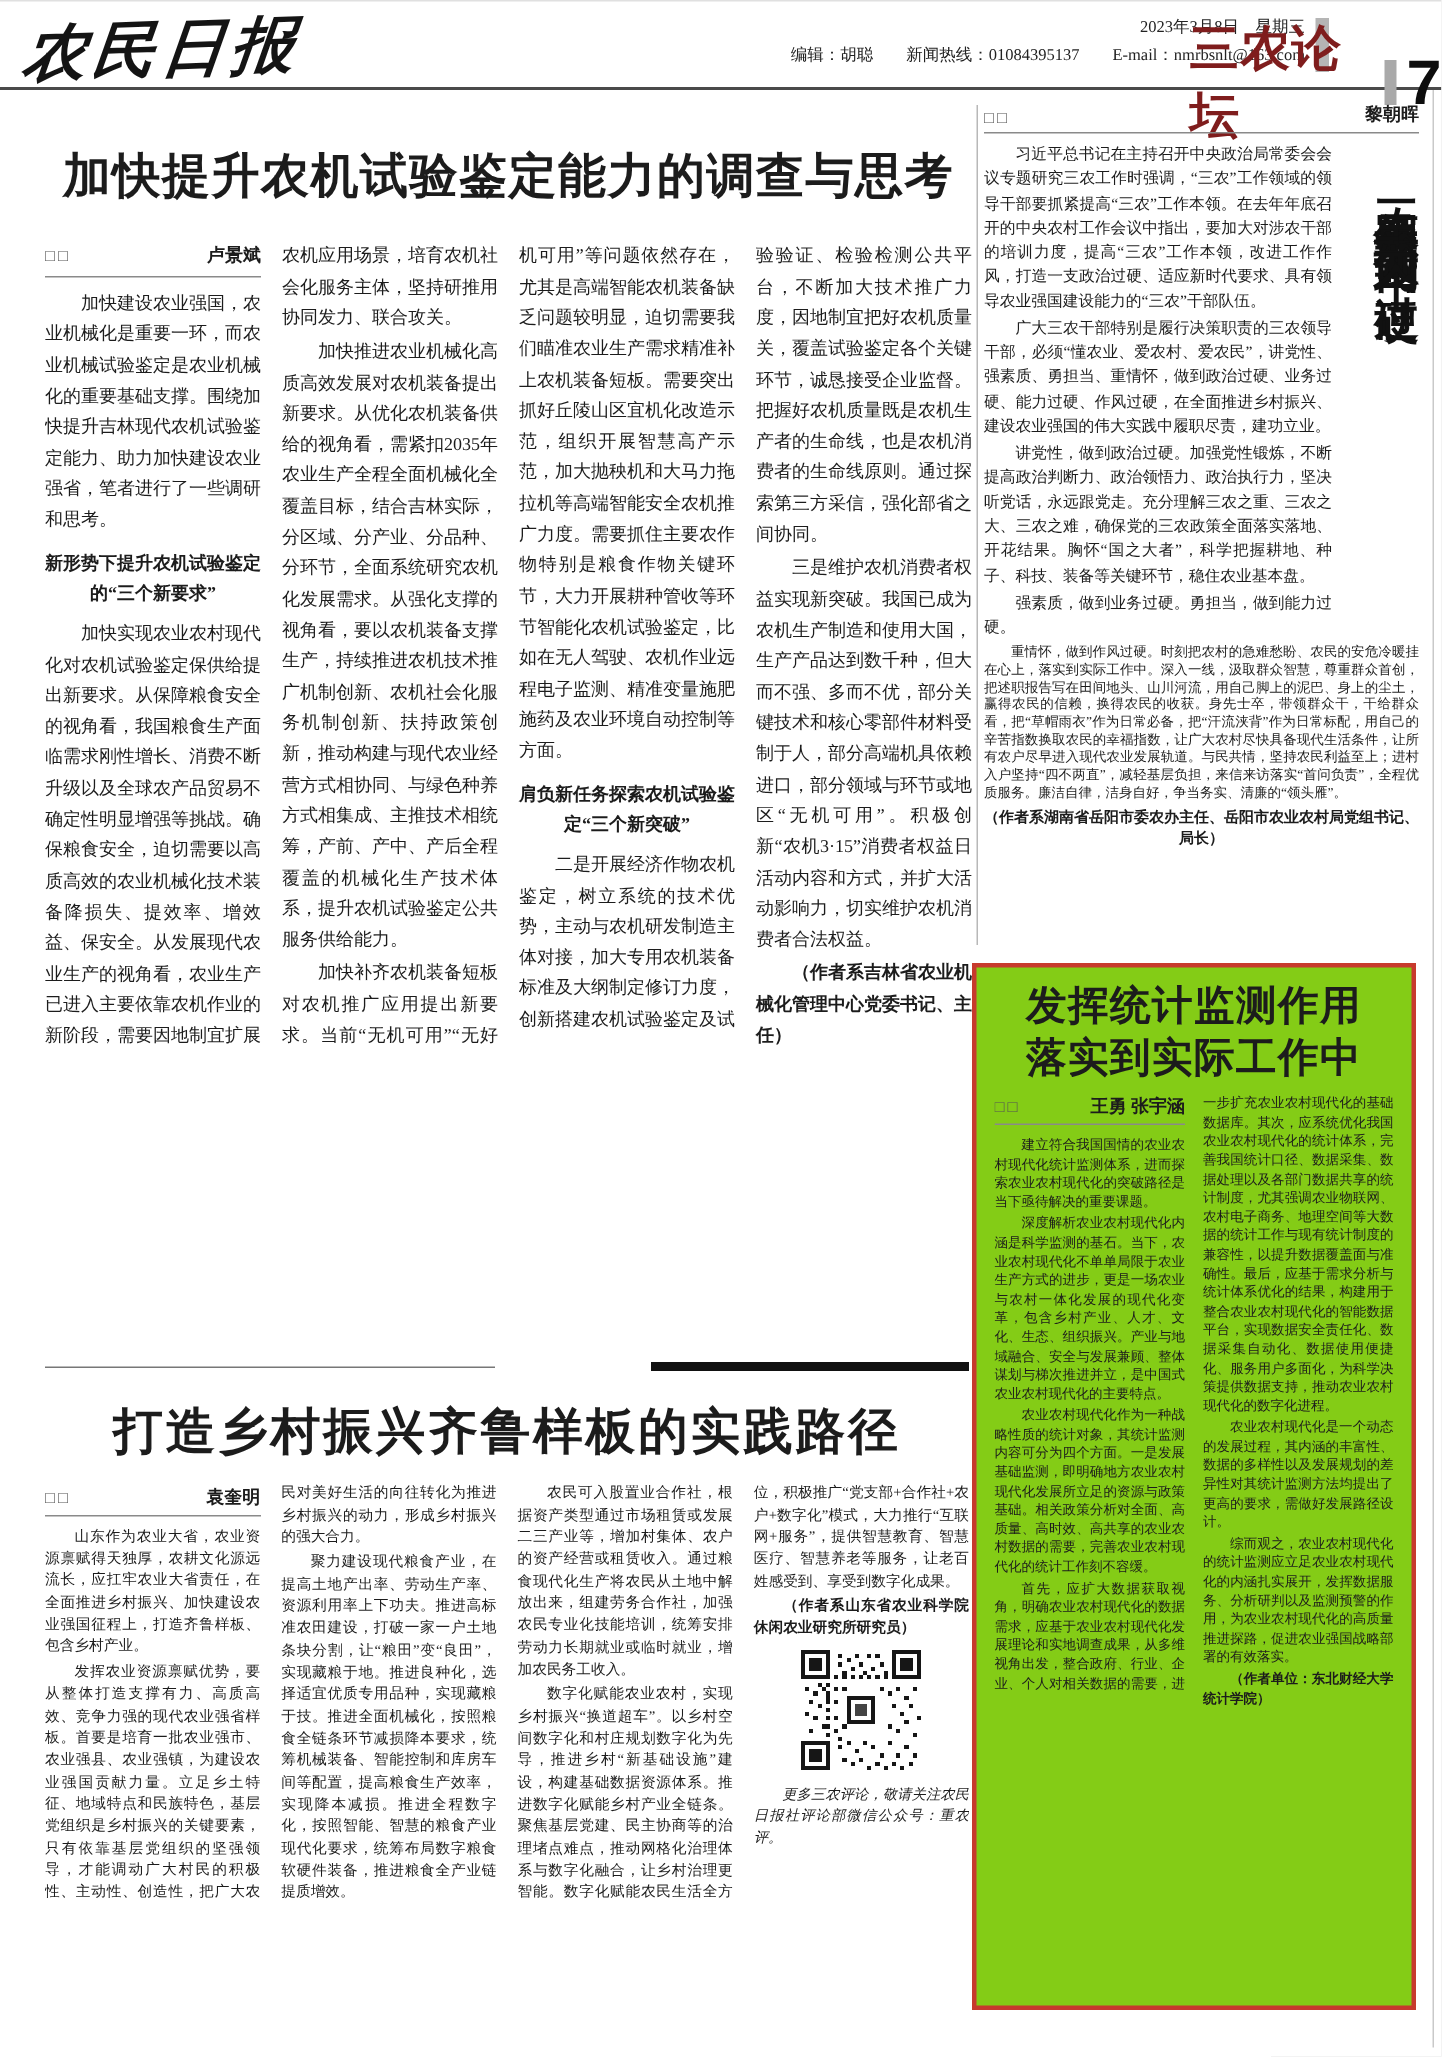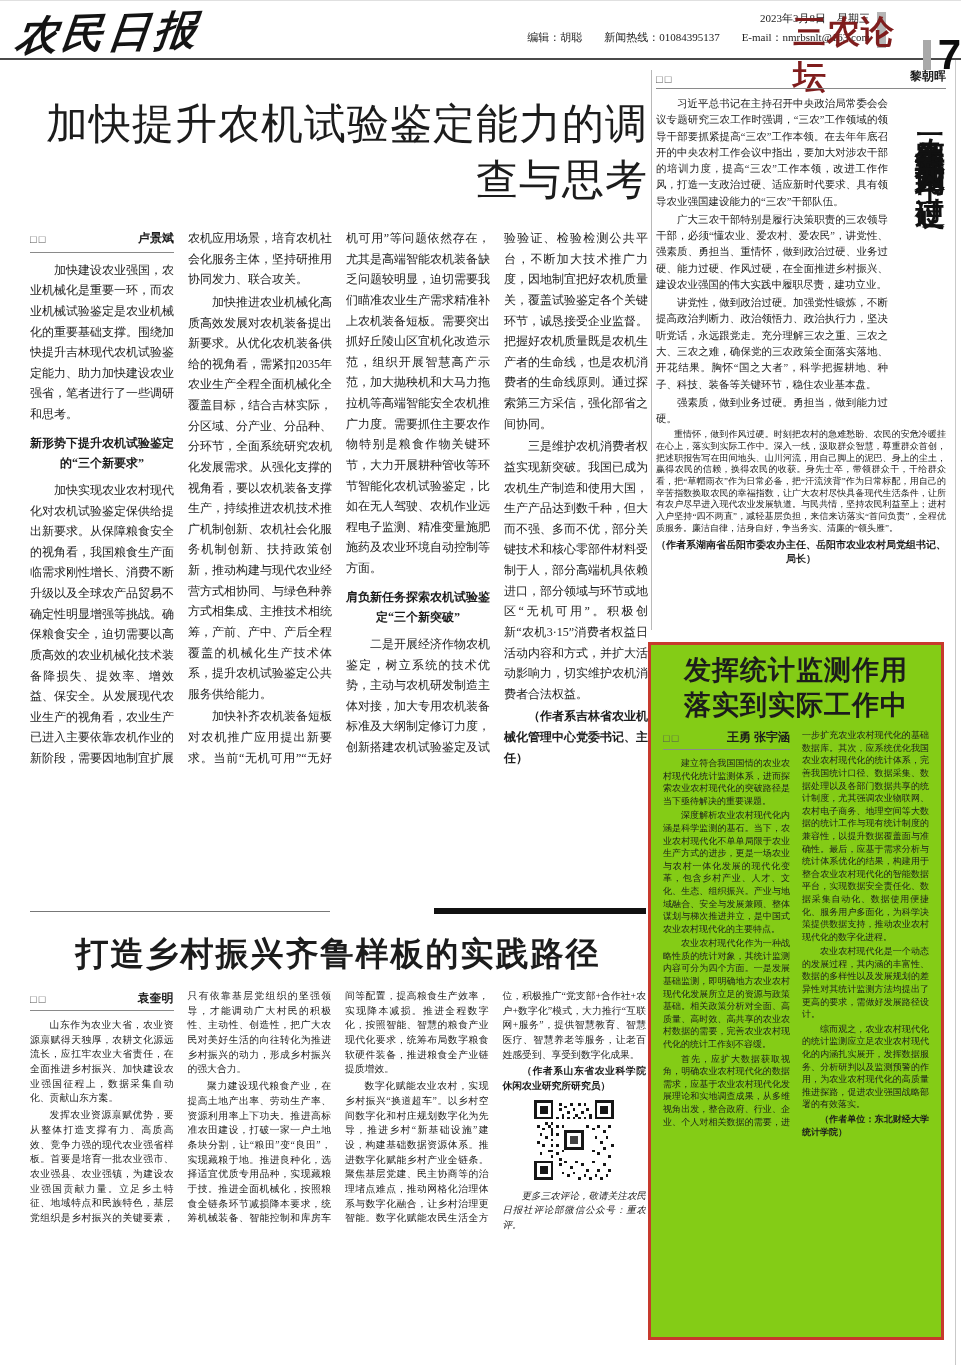--- a/index.html
+++ b/index.html
@@ -19,21 +19,21 @@
   
   .byline-row{display:flex;justify-content:space-between;align-items:flex-end;
               border-bottom:1px solid #8a8a8a;padding-bottom:3px;margin-bottom:7px;font-size:11px;}
   .byline-row .marks{color:#555;letter-spacing:2px;}
   .byline-row .author{font-weight:700;font-size:12px;}
   .flow p{margin:0 0 2px 0;text-indent:2em;text-align:justify;}
   .flow p.sub{font-weight:700;text-align:center;text-indent:0;margin:8px 0 6px 0;}
   .flow p.attr{font-weight:700;text-indent:2em;}
   
   #article-main{position:absolute;left:30px;top:62px;width:618px;}
-  #article-main h1{margin:34px 0 20px 0;text-align:right;font-size:42px;font-weight:400;letter-spacing:1px;}
+  #article-main h1{margin:34px 0 20px 0;text-align:center;font-size:32px;font-weight:700;letter-spacing:1px;}
   #main-body{height:748px;column-count:4;column-gap:14px;font-size:12px;line-height:1.72;overflow:hidden;}
   #col-divider{position:absolute;left:651px;top:70px;width:1px;height:560px;background:#b8b8b8;}
   
   #article-right{position:absolute;left:656px;top:68px;width:290px;}
   #article-right .rt-body{position:relative;}
   #vtitle{position:absolute;right:-4px;top:14px;height:470px;writing-mode:vertical-rl;
           font-size:30px;font-weight:700;letter-spacing:4px;color:#111;}
   .rt-narrow{margin-right:58px;font-size:10.5px;line-height:1.55;}
   .rt-wide{font-size:9px;line-height:1.3;}
   .rt-attr{font-weight:700;font-size:10px;text-align:center;margin-top:3px;}
@@ -142,23 +142,24 @@
   <div id="bdiv-thick"></div>
 
   <div id="article-bottom">
     <h2>打造乡村振兴齐鲁样板的实践路径</h2>
     <div id="bottom-body" class="flow">
       <div class="byline-row">
         <span class="marks">□□</span>
         <span class="author">袁奎明</span>
       </div>
       <div>
-        <p class="p">山东作为农业大省，农业资源禀赋得天独厚，农耕文化源远流长，应扛牢农业大省责任，在全面推进乡村振兴、加快建设农业强国征程上，数据采集自动化、贡献山东方案。</p>
+        <p class="p">山东作为农业大省，农业资源禀赋得天独厚，农耕文化源远流长，应扛牢农业大省责任，在全面推进乡村振兴、加快建设农业强国征程上，打造齐鲁样板、包含乡村产业。</p>
           <p class="p">发挥农业资源禀赋优势，要从整体打造支撑有力、高质高效、竞争力强的现代农业强省样板。首要是培育一批农业强市、农业强县、农业强镇，为建设农业强国贡献力量。立足乡土特征、地域特点和民族特色，基层党组织是乡村振兴的关键要素，只有依靠基层党组织的坚强领导，才能调动广大村民的积极性、主动性、创造性，把广大农民对美好生活的向往转化为推进乡村振兴的动力，形成乡村振兴的强大合力。</p>
           <p class="p">聚力建设现代粮食产业，在提高土地产出率、劳动生产率、资源利用率上下功夫。推进高标准农田建设，打破一家一户土地条块分割，让“粮田”变“良田”，实现藏粮于地。推进良种化，选择适宜优质专用品种，实现藏粮于技。推进全面机械化，按照粮食全链条环节减损降本要求，统筹机械装备、智能控制和库房车间等配置，提高粮食生产效率，实现降本减损。推进全程数字化，按照智能、智慧的粮食产业现代化要求，统筹布局数字粮食软硬件装备，推进粮食全产业链提质增效。</p>
+          <p class="p">农民可入股置业合作社，根据资产类型通过市场租赁或发展二三产业等，增加村集体、农户的资产经营或租赁收入。通过粮食现代化生产将农民从土地中解放出来，组建劳务合作社，加强农民专业化技能培训，统筹安排劳动力长期就业或临时就业，增加农民务工收入。</p>
           <p class="p">数字化赋能农业农村，实现乡村振兴“换道超车”。以乡村空间数字化和村庄规划数字化为先导，推进乡村“新基础设施”建设，构建基础数据资源体系。推进数字化赋能乡村产业全链条。聚焦基层党建、民主协商等的治理堵点难点，推动网格化治理体系与数字化融合，让乡村治理更智能。数字化赋能农民生活全方位，积极推广“党支部+合作社+农户+数字化”模式，大力推行“互联网+服务”，提供智慧教育、智慧医疗、智慧养老等服务，让老百姓感受到、享受到数字化成果。</p>
           <p class="attr">（作者系山东省农业科学院休闲农业研究所研究员）</p>
       </div>
 
       <div id="qr-block">
         <svg viewBox="0 0 29 29" width="80" height="80" shape-rendering="crispEdges">
           <rect width="29" height="29" fill="#ffffff"></rect>
           <g fill="#161616">
             <rect x="0" y="0" width="7" height="7"></rect>
               <rect x="22" y="0" width="7" height="7"></rect>

